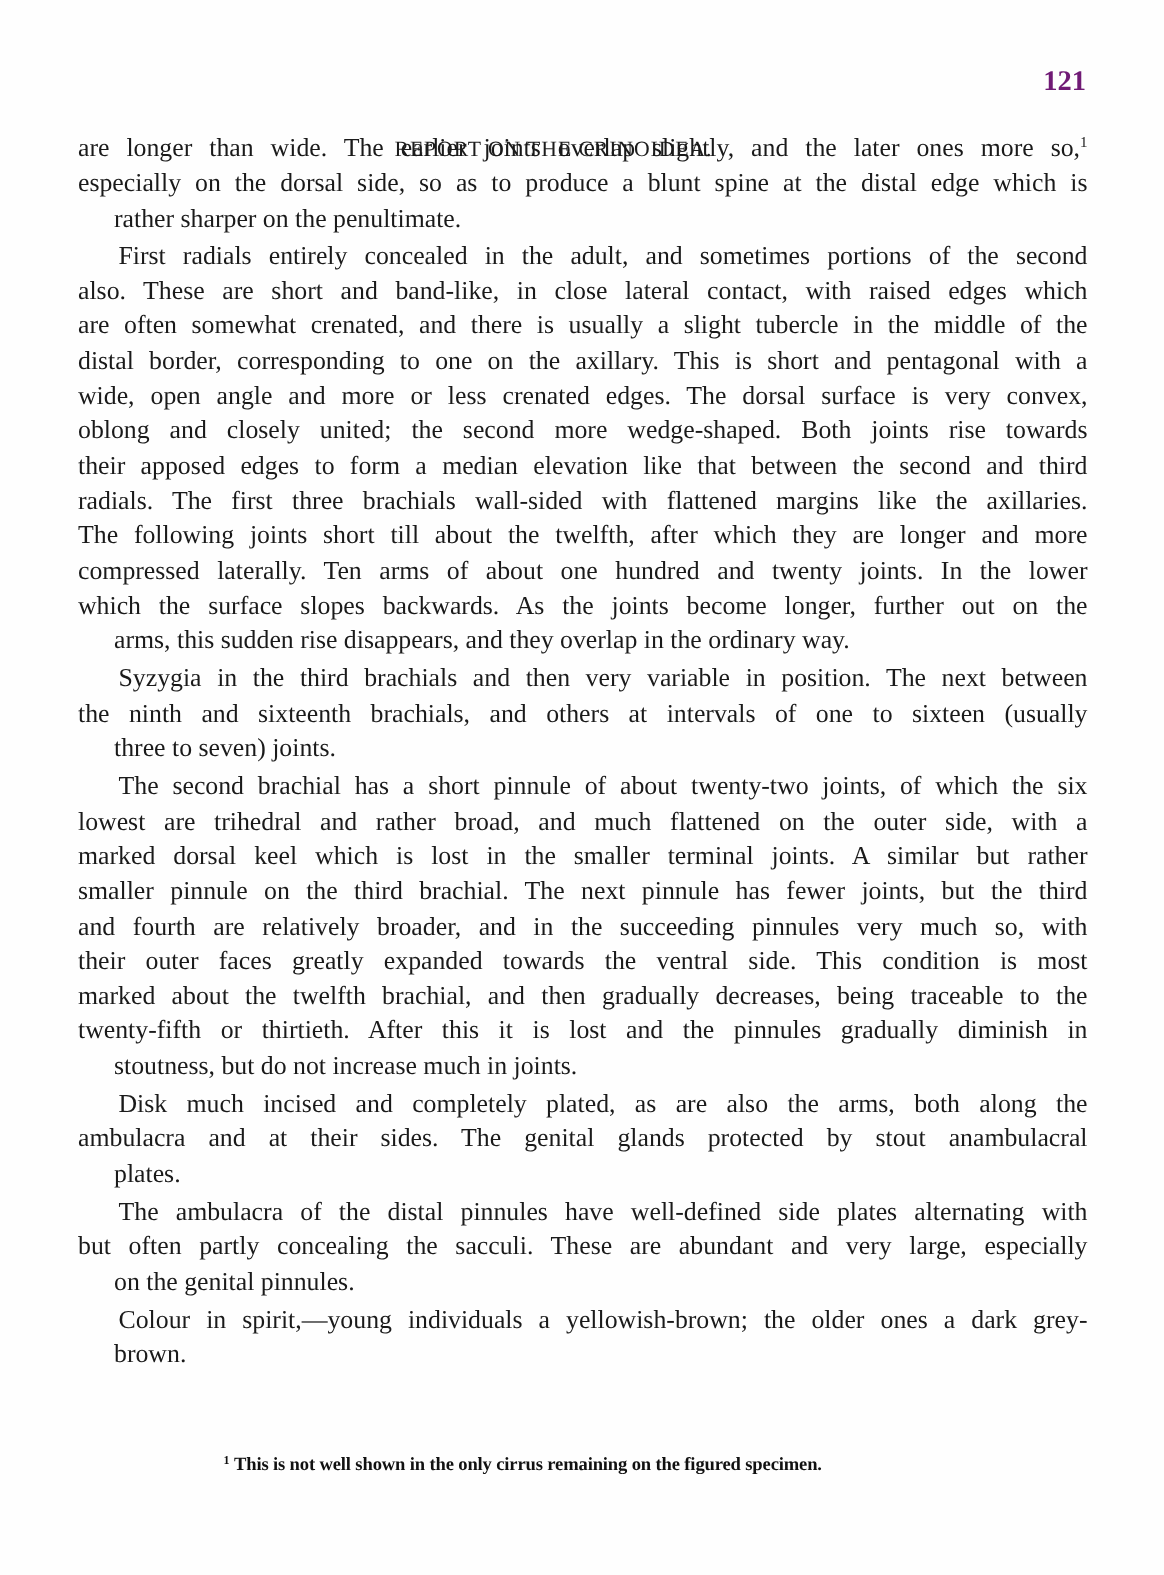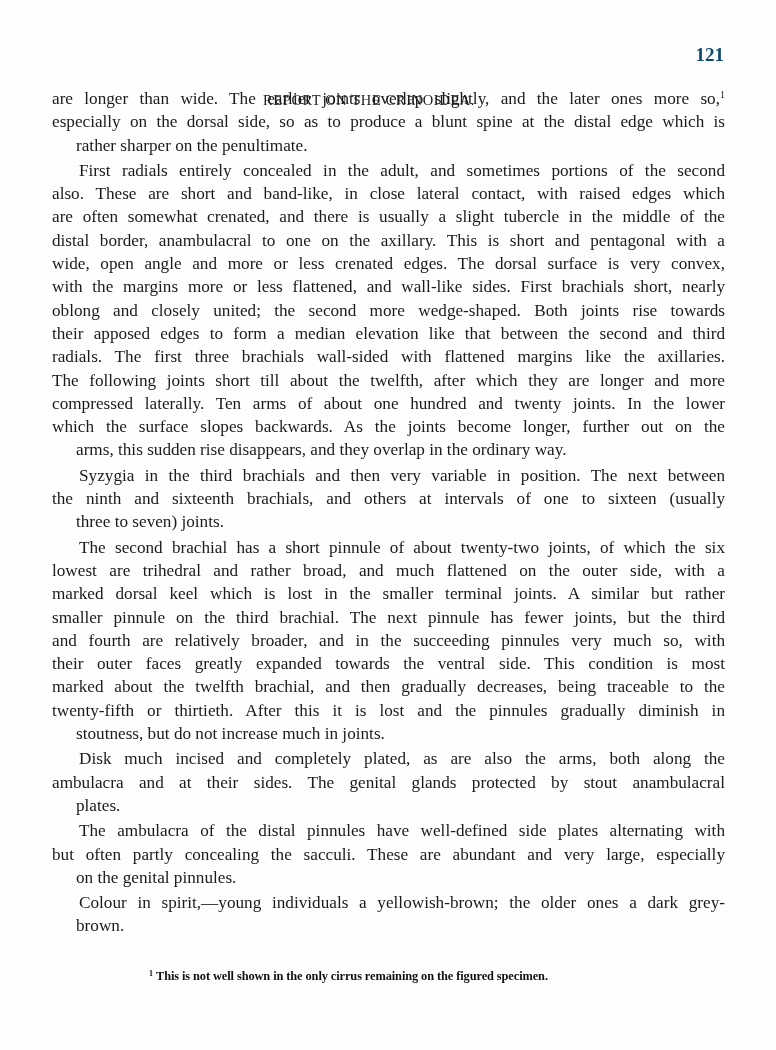--- a/index.html
+++ b/index.html
@@ -37,21 +37,21 @@
       font-weight: normal;
       color: #1c1c1c;
       margin-top: 45px;
     }
     .page-number {
       position: absolute;
       right: 52px;
       top: 0px;
       font-size: 19px;
       font-weight: bold;
-      color: #0c4a6e;
+      color: #701a75;
     }
     .body-text {
       position: absolute;
       left: 52px;
       top: 87px;
       width: 673px;
     }
     .para {
       margin: 0;
     }
@@ -111,23 +111,22 @@
 
   <div class="para">
         <span class="line"><span>are longer than wide.  The earlier joints overlap slightly, and the later ones more so,</span><sup class="fnref">1</sup></span>
         <span class="line"><span>especially on the dorsal side, so as to produce a blunt spine at the distal edge which is</span></span>
         <span class="line last gap-after"><span>rather sharper on the penultimate.</span></span>
       </div>
       <div class="para">
         <span class="line first"><span>First radials entirely concealed in the adult, and sometimes portions of the second</span></span>
         <span class="line"><span>also.  These are short and band-like, in close lateral contact, with raised edges which</span></span>
         <span class="line"><span>are often somewhat crenated, and there is usually a slight tubercle in the middle of the</span></span>
-        <span class="line"><span>distal border, anambulacral to one on the axillary.  This is short and pentagonal with a</span></span>
+        <span class="line"><span>distal border, corresponding to one on the axillary.  This is short and pentagonal with a</span></span>
         <span class="line"><span>wide, open angle and more or less crenated edges.  The dorsal surface is very convex,</span></span>
-        <span class="line"><span>with the margins more or less flattened, and wall-like sides.  First brachials short, nearly</span></span>
         <span class="line"><span>oblong and closely united; the second more wedge-shaped.  Both joints rise towards</span></span>
         <span class="line"><span>their apposed edges to form a median elevation like that between the second and third</span></span>
         <span class="line"><span>radials.  The first three brachials wall-sided with flattened margins like the axillaries.</span></span>
         <span class="line"><span>The following joints short till about the twelfth, after which they are longer and more</span></span>
         <span class="line"><span>compressed laterally.  Ten arms of about one hundred and twenty joints.  In the lower</span></span>
         <span class="line"><span>which the surface slopes backwards.  As the joints become longer, further out on the</span></span>
         <span class="line last gap-after"><span>arms, this sudden rise disappears, and they overlap in the ordinary way.</span></span>
       </div>
       <div class="para">
         <span class="line first"><span>Syzygia in the third brachials and then very variable in position.  The next between</span></span>

